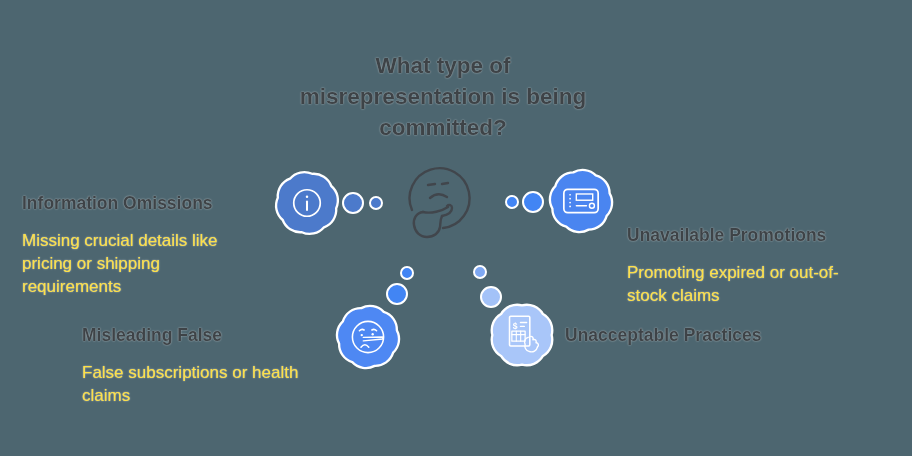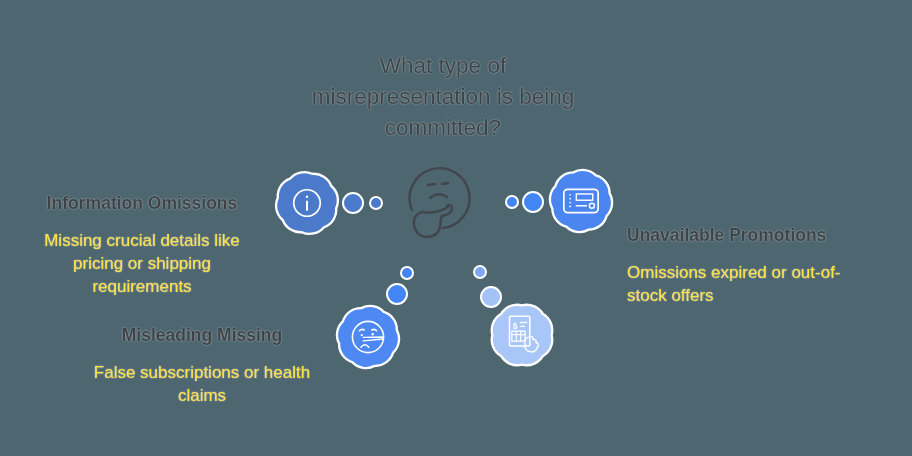--- a/index.html
+++ b/index.html
@@ -7,35 +7,35 @@
     position:relative;
     width:912px;height:456px;
     background:#4D6670;
     overflow:hidden;
     font-family:"Liberation Sans", sans-serif;
   }
   .halo{ text-shadow:0 0 2px rgba(255,255,255,.45), 0 0 1px rgba(255,255,255,.35); }
   .title{
     position:absolute; left:233px; top:50px; width:420px;
     text-align:center;
-    font-size:22.5px; font-weight:400; line-height:31px;
+    font-size:22.5px; font-weight:700; line-height:31px;
     color:#3E4347; white-space:pre-line;
   }
   .item-text{ position:absolute; }
   .item-text h3{
     margin:0 0 15px 0;
     font-size:17.5px; font-weight:700; line-height:22px;
     color:#3E4347;
   }
   .item-text p{
     margin:0;
     font-size:17px; line-height:23px;
     color:#fde047;
   }
-  .align-right{ text-align:center; }
+  .align-right{ text-align:left; }
   .align-left{ text-align:left; }
   .blob{ position:absolute; width:78px; height:78px; }
   .face{ position:absolute; left:395px; top:158px; width:100px; height:100px; }
   .dot{
     position:absolute; border-radius:50%;
     border:2px solid #FFFFFF; box-sizing:border-box;
   }
   .dot-big{ width:22px; height:22px; }
   .dot-small{ width:14px; height:14px; }
   .c-med{ background:#4C7ACB; }
@@ -89,52 +89,53 @@
       <circle cx="36" cy="57" r="1.1" fill="#FFFFFF" stroke="none"></circle>
       <rect x="44" y="41" width="21" height="8" stroke-width="1.8"></rect>
       <path d="M 44,56 L 57,56" stroke-width="1.8"></path>
       <circle cx="64" cy="56" r="3.2" stroke-width="1.8"></circle>
     </g>
   </svg>
   <div class="dot dot-small c-bright" style="left:505px; top:195px;"></div>
   <div class="dot dot-big c-bright" style="left:522px; top:191px;"></div>
   <div class="item-text align-left" style="left:627px; top:192px; width:250px;margin-top:32px;">
     <h3 class="halo">Unavailable Promotions</h3>
-    <p class="halo">Omissions expired or out-of-stock offers</p>
+    <p class="halo">Promoting expired or out-of-stock claims</p>
   </div>
 
   <svg class="blob" style="left:329px; top:298px;" viewBox="0 0 100 100">
     <path stroke="#FFFFFF" stroke-width="3" transform="rotate(32 50 50)" d="M88,50 A24 24 0 0 1 76.87,76.87 A24 24 0 0 1 50,88 A24 24 0 0 1 23.13,76.87 A24 24 0 0 1 12,50 A24 24 0 0 1 23.13,23.13 A24 24 0 0 1 50,12 A24 24 0 0 1 76.87,23.13 A24 24 0 0 1 88,50 Z" fill="#4E88F3"></path>
     <g fill="none" stroke="#FFFFFF" stroke-linecap="round" stroke-width="2">
       <circle cx="50" cy="50" r="20"></circle>
       <path d="M 39,42 Q 42,39 45,41"></path>
       <path d="M 55,41 Q 58,39 61,42"></path>
       <circle cx="42" cy="47.5" r="1.5" fill="#FFFFFF" stroke="none"></circle>
       <circle cx="56" cy="46.5" r="1.5" fill="#FFFFFF" stroke="none"></circle>
       <path d="M 44,50.5 L 69,50 M 44,55 L 69,52.5 M 69,50 L 69,52.5" stroke-width="1.8"></path>
       <path d="M 41,63 Q 46,57 51,63"></path>
     </g>
   </svg>
   <div class="dot dot-small c-bright" style="left:400px; top:266px;"></div>
   <div class="dot dot-big c-bright" style="left:386px; top:283px;"></div>
   <div class="item-text align-right" style="left:82px; top:324px; width:240px;">
-    <h3 class="halo">Misleading Missing</h3>
+    <h3 class="halo">Misleading False</h3>
     <p class="halo">False subscriptions or health claims</p>
   </div>
 
   <svg class="blob" style="left:483px; top:296px;" viewBox="0 0 100 100">
     <path stroke="#FFFFFF" stroke-width="3" transform="rotate(0 50 50)" d="M88,50 A24 24 0 0 1 76.87,76.87 A24 24 0 0 1 50,88 A24 24 0 0 1 23.13,76.87 A24 24 0 0 1 12,50 A24 24 0 0 1 23.13,23.13 A24 24 0 0 1 50,12 A24 24 0 0 1 76.87,23.13 A24 24 0 0 1 88,50 Z" fill="#A9C6F9"></path>
     <g fill="none" stroke="#FFFFFF" stroke-linecap="round" stroke-linejoin="round">
       <rect x="34" y="26" width="26" height="38" rx="1.5" stroke-width="2"></rect>
       <text x="38" y="42" font-size="11" font-weight="bold" fill="#FFFFFF" stroke="none" font-family="'Liberation Sans', sans-serif">$</text>
       <path d="M 48,34 L 56,34 M 48,39 L 53,39" stroke-width="1.7"></path>
       <rect x="37" y="45" width="17" height="13" stroke-width="1.6"></rect>
       <path d="M 37,49.5 L 54,49.5 M 42.7,45 L 42.7,58 M 48.3,45 L 48.3,58" stroke-width="1.4"></path>
       <path d="M 60,52 C 63,51 65,53 64,56 M 64,56 C 67,55 69,57 68,60 M 68,60 C 71,60 72,63 70,65" stroke-width="1.8"></path>
       <path d="M 70,65 C 69,70 64,73 59,71 C 55,70 53,66 54,62 M 54,62 C 52,58 54,54 58,53" stroke-width="1.8"></path>
     </g>
   </svg>
   <div class="dot dot-small c-midlight" style="left:473px; top:265px;"></div>
   <div class="dot dot-big c-light" style="left:480px; top:286px;"></div>
   <div class="item-text align-left" style="left:565px; top:324px; width:250px;">
+    <h3 class="halo">Unacceptable Practices</h3>
   </div>
 
 </div>
 
 </body></html>

